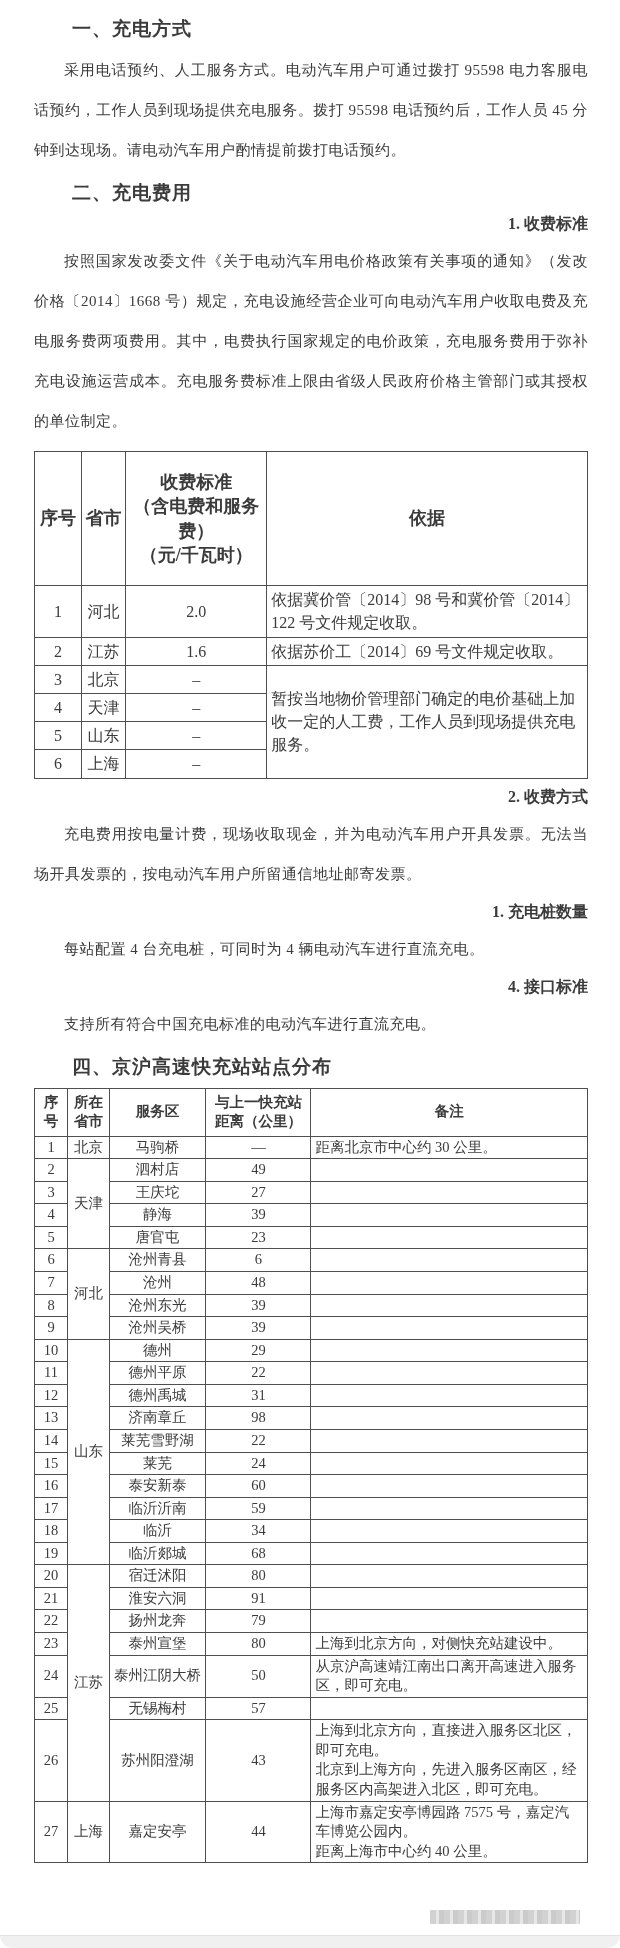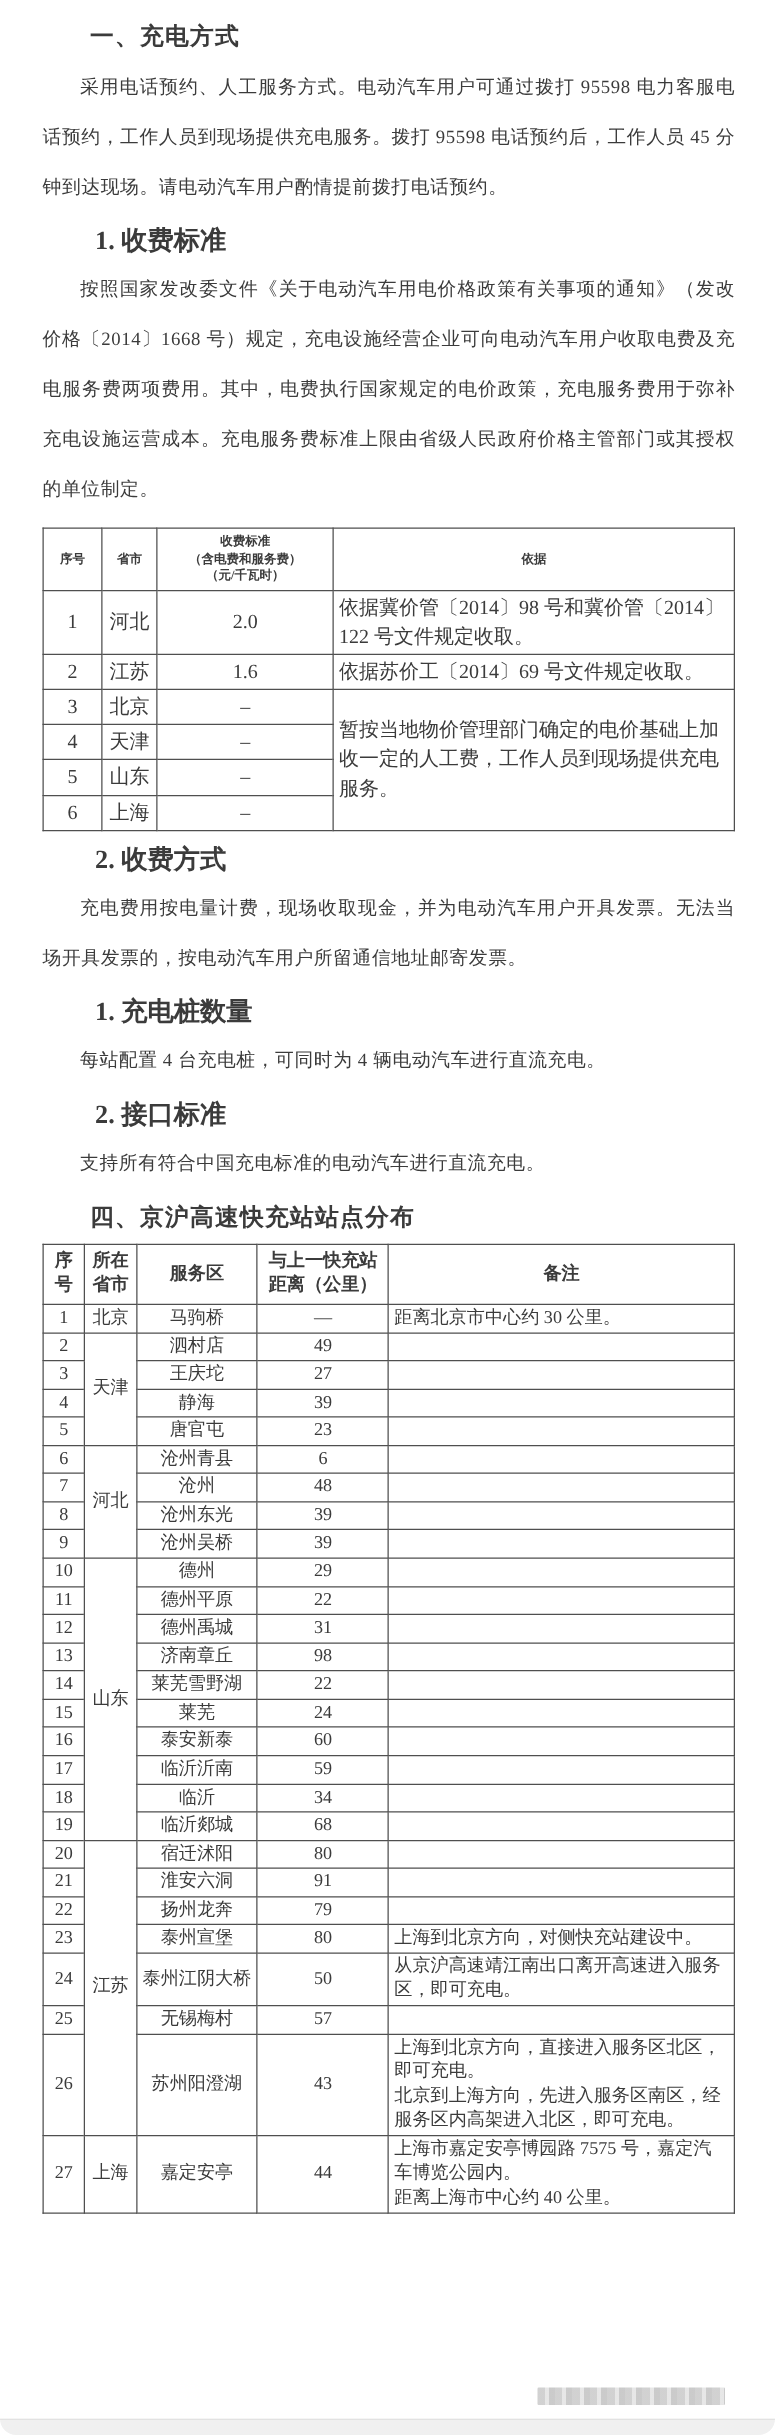--- a/index.html
+++ b/index.html
@@ -11,32 +11,33 @@
     font-family:"Liberation Serif","DejaVu Serif",serif;
     color:#3b3b3b;
     border-radius:13px;
   }
   .doc{padding:6px 32px 0 34px;}
   .h-major{
     font-size:19px;font-weight:bold;margin:10px 0 8px 0;
     padding-left:2em;letter-spacing:1px;
   }
   .h-minor{
-    font-size:21px;font-weight:bold;margin:8px 0 6px 0;
+    font-size:16px;font-weight:bold;margin:8px 0 6px 0;
     padding-left:2em;
+    text-align:right;
   }
   .para{
     font-size:15px;line-height:40px;margin:4px 0;
     text-indent:2em;text-align:justify;letter-spacing:0.5px;
   }
   table{border-collapse:collapse;width:100%;table-layout:fixed;}
   th,td{border:1px solid #4f4f4f;padding:2px 4px;vertical-align:middle;}
   th{font-weight:bold;text-align:center;}
   .t1{font-size:16px;margin:10px 0 6px 0;}
-  .t1 th{font-size:10px;line-height:1.35;white-space:pre-line;padding:4px 2px;}
+  .t1 th{font-size:18px;line-height:1.35;white-space:pre-line;padding:18px 2px;}
   .t1 td{line-height:1.45;}
   .t2{font-size:14.5px;margin:8px 0 0 0;}
   .t2 th{font-size:14.5px;line-height:1.35;padding:4px 2px;}
   .t2 td{line-height:1.35;padding:1px 4px;}
   .c{text-align:center;}
   .l{text-align:left;}
   .note{white-space:pre-line;margin-left:24px;}
   .watermark{
     position:absolute;right:40px;bottom:24px;width:150px;height:14px;
     background:repeating-linear-gradient(90deg,#9a9a9a 0 6px,#c9c9c9 6px 9px,#8b8b8b 9px 14px);
@@ -49,20 +50,21 @@
 </style>
 </head>
 <body>
 
 <div class="page">
   <div class="doc">
 
     <div class="h-major">一、充电方式</div>
     <div class="para">采用电话预约、人工服务方式。电动汽车用户可通过拨打 95598 电力客服电话预约，工作人员到现场提供充电服务。拨打 95598 电话预约后，工作人员 45 分钟到达现场。请电动汽车用户酌情提前拨打电话预约。</div>
 
+    <div class="h-major">二、充电费用</div>
     <div class="h-minor">1. 收费标准</div>
     <div class="para">按照国家发改委文件《关于电动汽车用电价格政策有关事项的通知》（发改价格〔2014〕1668 号）规定，充电设施经营企业可向电动汽车用户收取电费及充电服务费两项费用。其中，电费执行国家规定的电价政策，充电服务费用于弥补充电设施运营成本。充电服务费标准上限由省级人民政府价格主管部门或其授权的单位制定。</div>
 
     <table class="t1">
       <colgroup>
         <col style="width:8.5%">
           <col style="width:8%">
           <col style="width:25.5%">
           <col style="width:58%">
       </colgroup>
@@ -111,21 +113,21 @@
             <td class="c">–</td>
           </tr>
         </tbody>
     </table>
 
     <div class="h-minor">2. 收费方式</div>
     <div class="para">充电费用按电量计费，现场收取现金，并为电动汽车用户开具发票。无法当场开具发票的，按电动汽车用户所留通信地址邮寄发票。</div>
 
     <div class="h-minor">1. 充电桩数量</div>
     <div class="para">每站配置 4 台充电桩，可同时为 4 辆电动汽车进行直流充电。</div>
-    <div class="h-minor">2. 接口标准</div>
+    <div class="h-minor">4. 接口标准</div>
     <div class="para">支持所有符合中国充电标准的电动汽车进行直流充电。</div>
 
     <div class="h-major">四、京沪高速快充站站点分布</div>
 
     <table class="t2">
       <colgroup>
         <col style="width:6%">
           <col style="width:7.5%">
           <col style="width:17.5%">
           <col style="width:19%">

